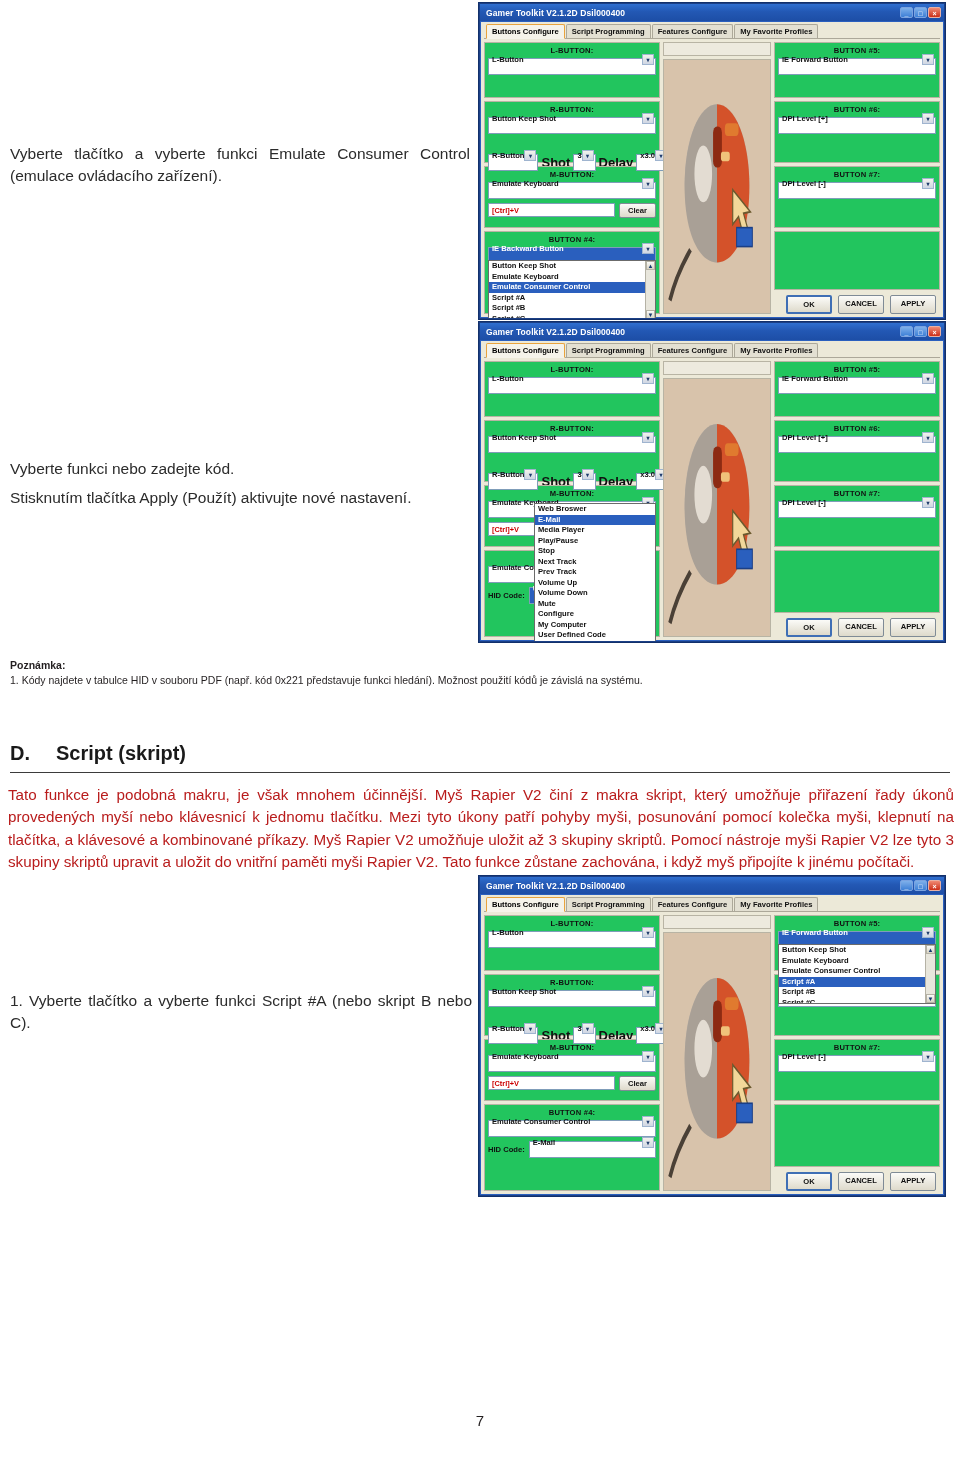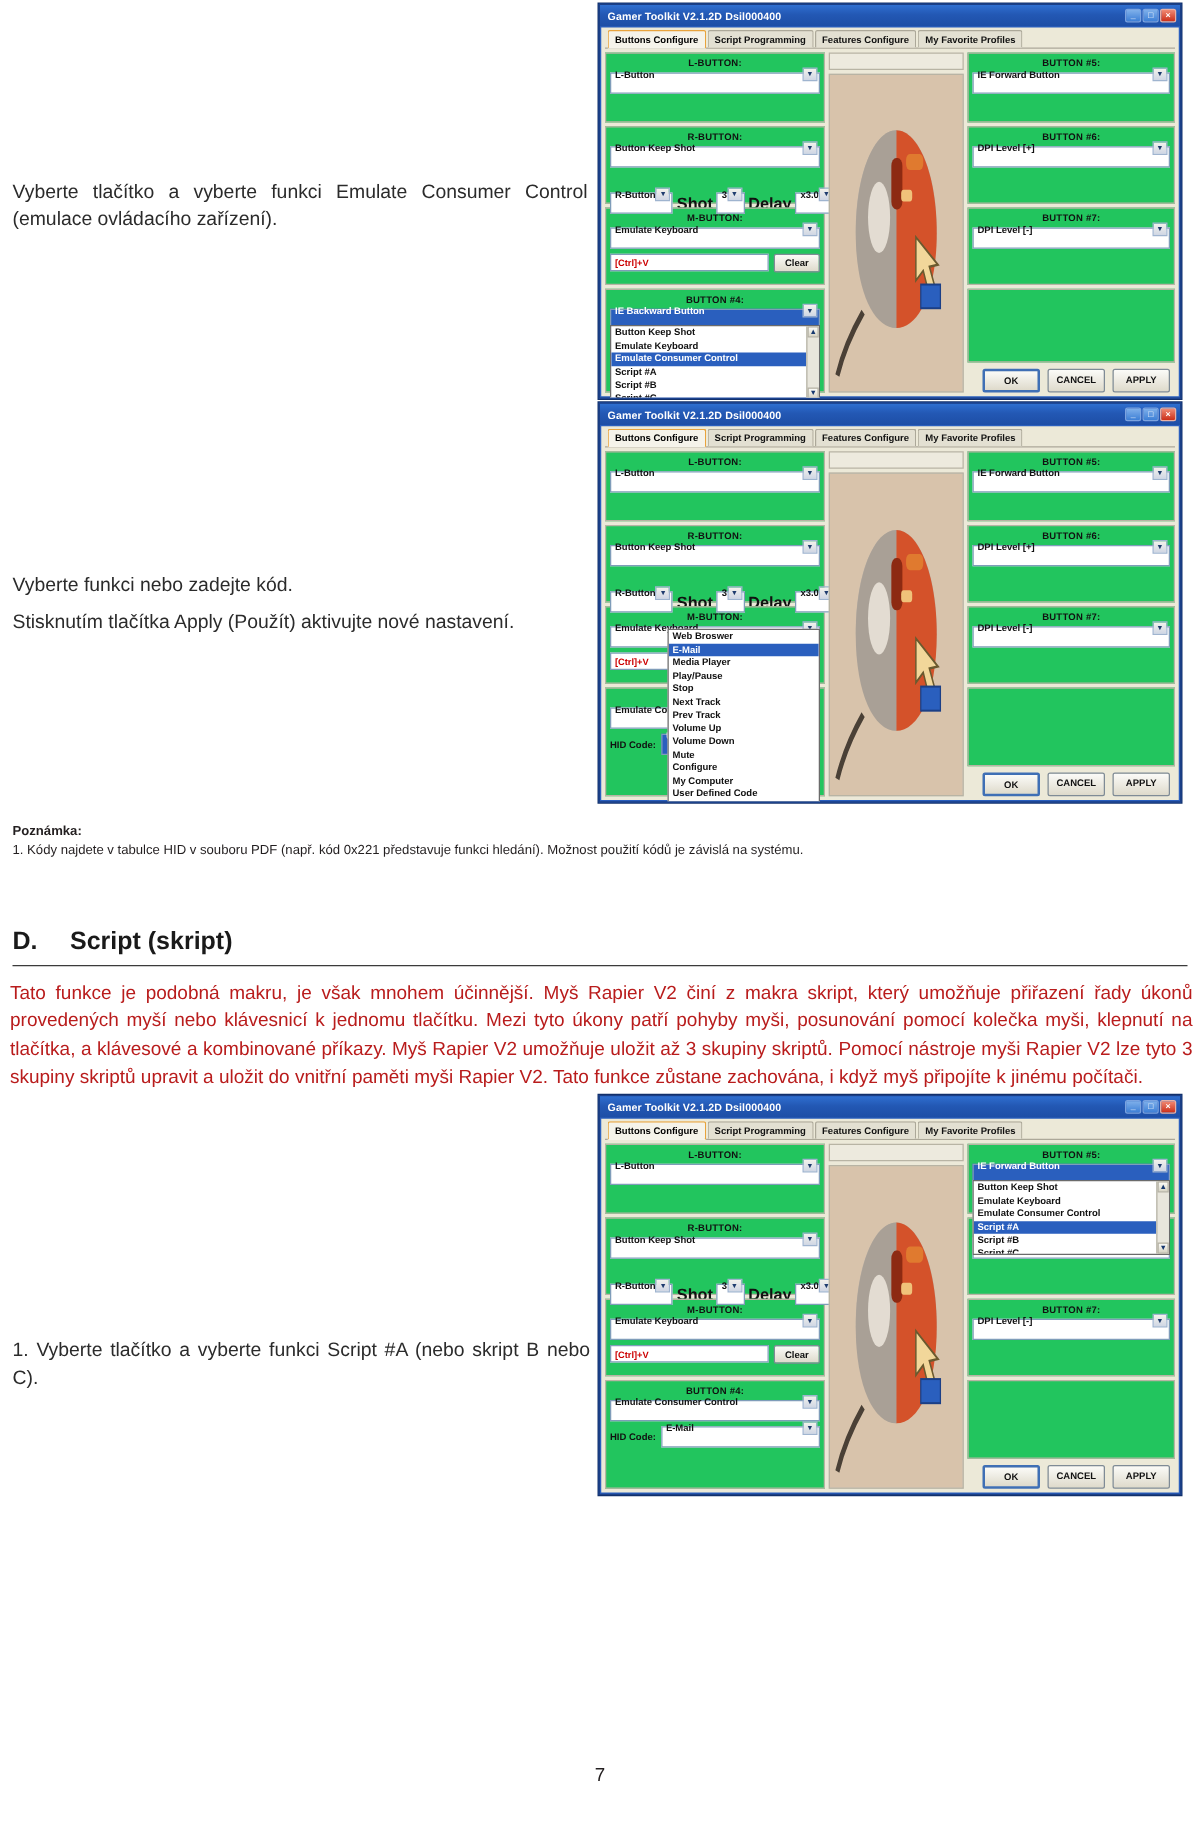--- a/index.html
+++ b/index.html
@@ -291,21 +291,21 @@
 <div class="doc-text section-head" style="left:10px; top:742px; width:940px;">
   <span class="letter">D.</span>
   <span>Script (skript)</span>
 </div>
 <div class="doc-text rule" style="left:10px; top:772px; width:940px; height:1px;"></div>
 
 <div class="doc-text body-para" style="left:8px; top:784px; width:946px;">
   <span>Tato funkce je podobná makru, je však mnohem účinnější. Myš Rapier V2 činí z makra skript, který umožňuje přiřazení řady úkonů provedených myší nebo klávesnicí k jednomu tlačítku. Mezi tyto úkony patří pohyby myši, posunování pomocí kolečka myši, klepnutí na tlačítka, a klávesové a kombinované příkazy. Myš Rapier V2 umožňuje uložit až 3 skupiny skriptů. Pomocí nástroje myši Rapier V2 lze tyto 3 skupiny skriptů upravit a uložit do vnitřní paměti myši Rapier V2. Tato funkce zůstane zachována, i když myš připojíte k jinému počítači.</span>
 </div>
 
-<div class="doc-text para" style="left:10px; top:1070px; width:462px;">
+<div class="doc-text para" style="left:10px; top:990px; width:462px;">
   <span>1.   Vyberte tlačítko a vyberte funkci Script #A (nebo skript B nebo C).</span>
 </div>
 
 <div class="page-num" style="top:1412px;">
   <span>7</span>
 </div>
 
 <div class="win" style="left:479px; top:3px; width:466px; height:316px;">
   <div class="win-title">
     <span class="t">Gamer Toolkit V2.1.2D Dsil000400</span>

